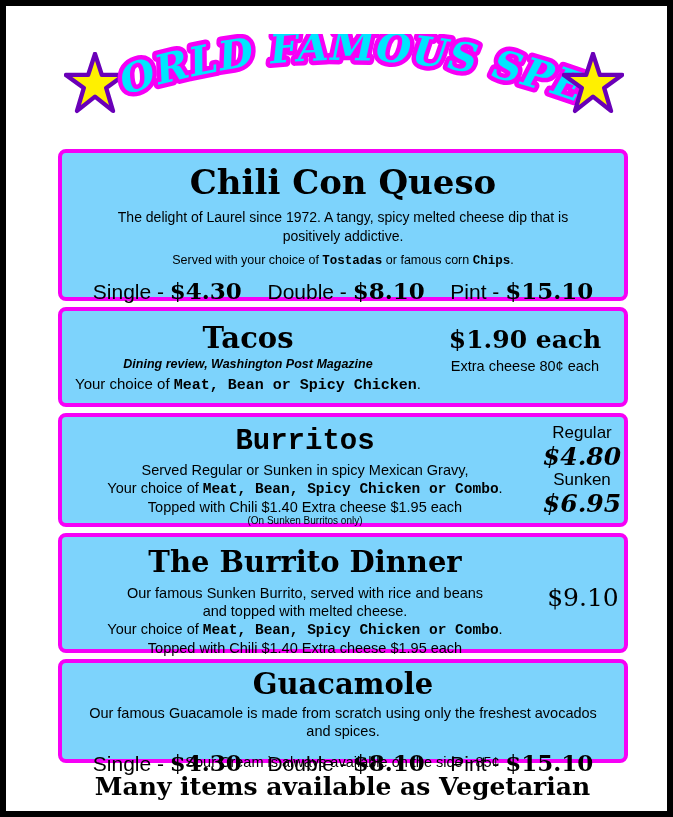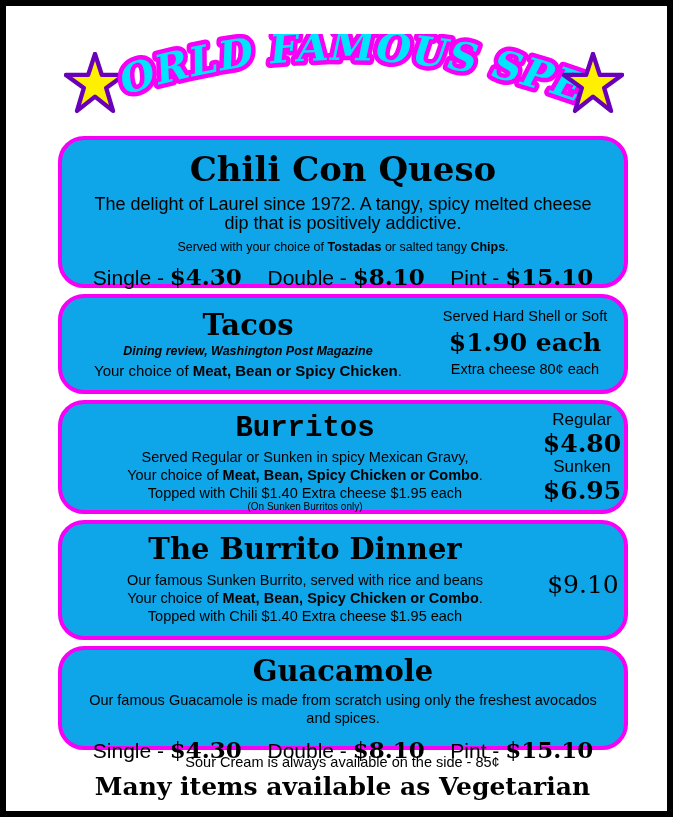--- a/index.html
+++ b/index.html
@@ -43,51 +43,52 @@
     top: 28px;
     width: 490px;
     height: 76px;
     text-align: center;
   }
   .title-svg { display: block; }
   
   .panel {
     position: absolute;
     border: 4px solid #F600F6;
-    border-radius: 26px;
-    background: #0ea5e9;
+    border-radius: 8px;
+    background: #7dd3fc;
     box-sizing: border-box;
+    margin-top: 13px;
   }
   .panel-title {
     font-family: "DejaVu Serif", serif;
     font-weight: bold;
     text-align: center;
     letter-spacing: 0px;
   }
   .desc {
-    font-size: 18px;
+    font-size: 14px;
     line-height: 19px;
     text-align: center;
   }
   .small {
     font-size: 12.5px;
     text-align: center;
   }
   .price-row {
     display: flex;
     justify-content: space-around;
     align-items: baseline;
     font-size: 21px;
   }
   .price-row .amt {
     font-family: "DejaVu Serif", serif;
     font-weight: bold;
     font-size: 23px;
   }
-  .b { font-weight: bold; }
+  .b { font-weight: bold; font-family: Liberation Mono, monospace; }
 
   
   #panel-chili { left: 52px; top: 130px; width: 570px; height: 152px; }
   #panel-chili .panel-title { font-size: 34px; margin: 9px 0 6px; }
   #panel-chili .desc { margin: 0 28px; }
   #panel-chili .small { margin-top: 7px; }
   #panel-chili .price-row { margin-top: 9px; padding: 0 18px; }
 
   
   #panel-tacos { left: 52px; top: 288px; width: 570px; height: 100px; }
@@ -102,21 +103,21 @@
   #tacos-extra { font-size: 14.5px; margin-top: 4px; }
 
   
   #panel-burritos { left: 52px; top: 394px; width: 570px; height: 114px; }
   #burr-left { position: absolute; left: 8px; top: 6px; width: 470px; text-align: center; }
   #burr-right { position: absolute; left: 478px; top: 6px; width: 84px; text-align: center; }
   #panel-burritos .panel-title { font-size: 29px; margin: 2px 0 3px; font-family: Liberation Mono, monospace; }
   #burr-left .line { font-size: 14.5px; line-height: 18px; }
   #burr-tiny { font-size: 10px; margin-top: -1px; }
   .burr-lbl { font-weight: normal; font-size: 17px; text-align: center; }
-  .burr-amt { font-family: "DejaVu Serif", serif; font-weight: bold; font-size: 25px; line-height: 27px; }
+  .burr-amt { font-family: "DejaVu Serif", serif; font-weight: bold; font-size: 25px; line-height: 27px; font-style: italic; }
 
   
   #panel-dinner { left: 52px; top: 514px; width: 570px; height: 120px; }
   #dinner-left { position: absolute; left: 8px; top: 8px; width: 470px; text-align: center; }
   #dinner-right { position: absolute; left: 478px; top: 46px; width: 86px; text-align: center; }
   #panel-dinner .panel-title { font-size: 29px; margin: 0 0 5px; }
   #dinner-left .line { font-size: 14.5px; line-height: 18px; }
   #dinner-price { font-family: "DejaVu Serif", serif; font-weight: normal; font-size: 25px; }
 
   
@@ -169,39 +170,38 @@
       <svg viewBox="0 0 100 100" width="62" height="62">
         <polygon points="50,3 61,37 97,37 68,58 79,95 50,72 21,95 32,58 3,37 39,37" fill="#FFF000" stroke="#6A00B8" stroke-width="7" stroke-linejoin="round"></polygon>
       </svg>
     </div>
   </div>
 
   <div class="panel" id="panel-chili">
     <div class="panel-title">Chili Con Queso</div>
     <div class="desc">The delight of Laurel since 1972. A tangy, spicy melted cheese dip that is positively addictive.</div>
     <div class="small">
-      <span>Served with your choice of </span><span class="b">Tostadas</span><span> or salted tangy </span><span class="b">Chips</span><span>.</span>
+      <span>Served with your choice of </span><span class="b">Tostadas</span><span> or famous corn </span><span class="b">Chips</span><span>.</span>
     </div>
     <div class="price-row">
       <div><span>Single - </span><span class="amt">$4.30</span></div>
       <div><span>Double - </span><span class="amt">$8.10</span></div>
       <div><span>Pint - </span><span class="amt">$15.10</span></div>
     </div>
   </div>
 
   <div class="panel" id="panel-tacos">
     <div id="tacos-left">
       <div class="panel-title">Tacos</div>
       <div id="tacos-credit">Dining review, Washington Post Magazine</div>
       <div id="tacos-choice">
         <span>Your choice of </span><span class="b">Meat, Bean or Spicy Chicken</span><span>.</span>
       </div>
     </div>
     <div id="tacos-right">
-      <div id="tacos-shell">Served Hard Shell or Soft</div>
       <div id="tacos-price">$1.90 each</div>
       <div id="tacos-extra">Extra cheese 80¢ each</div>
     </div>
   </div>
 
   <div class="panel" id="panel-burritos">
     <div id="burr-left">
       <div class="panel-title">Burritos</div>
       <div class="line">Served Regular or Sunken in spicy Mexican Gravy,</div>
       <div class="line">
@@ -215,20 +215,21 @@
       <div class="burr-amt">$4.80</div>
       <div class="burr-lbl">Sunken</div>
       <div class="burr-amt">$6.95</div>
     </div>
   </div>
 
   <div class="panel" id="panel-dinner">
     <div id="dinner-left">
       <div class="panel-title">The Burrito Dinner</div>
       <div class="line">Our famous Sunken Burrito, served with rice and beans</div>
+      <div class="line">and topped with melted cheese.</div>
       <div class="line">
         <span>Your choice of </span><span class="b">Meat, Bean, Spicy Chicken or Combo</span><span>.</span>
       </div>
       <div class="line">Topped with Chili $1.40      Extra cheese $1.95 each</div>
     </div>
     <div id="dinner-right">
       <div id="dinner-price">$9.10</div>
     </div>
   </div>
 

